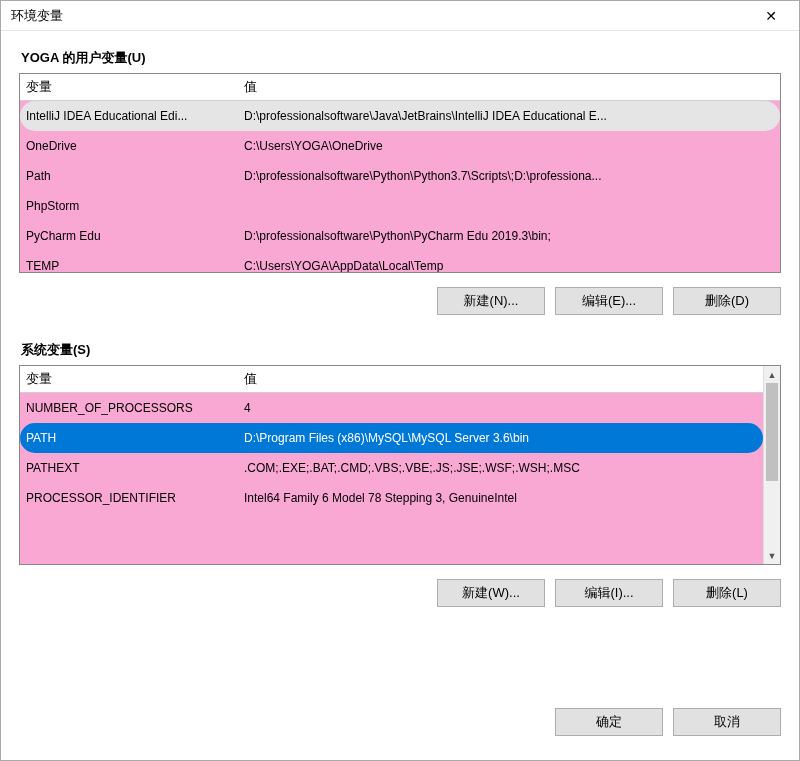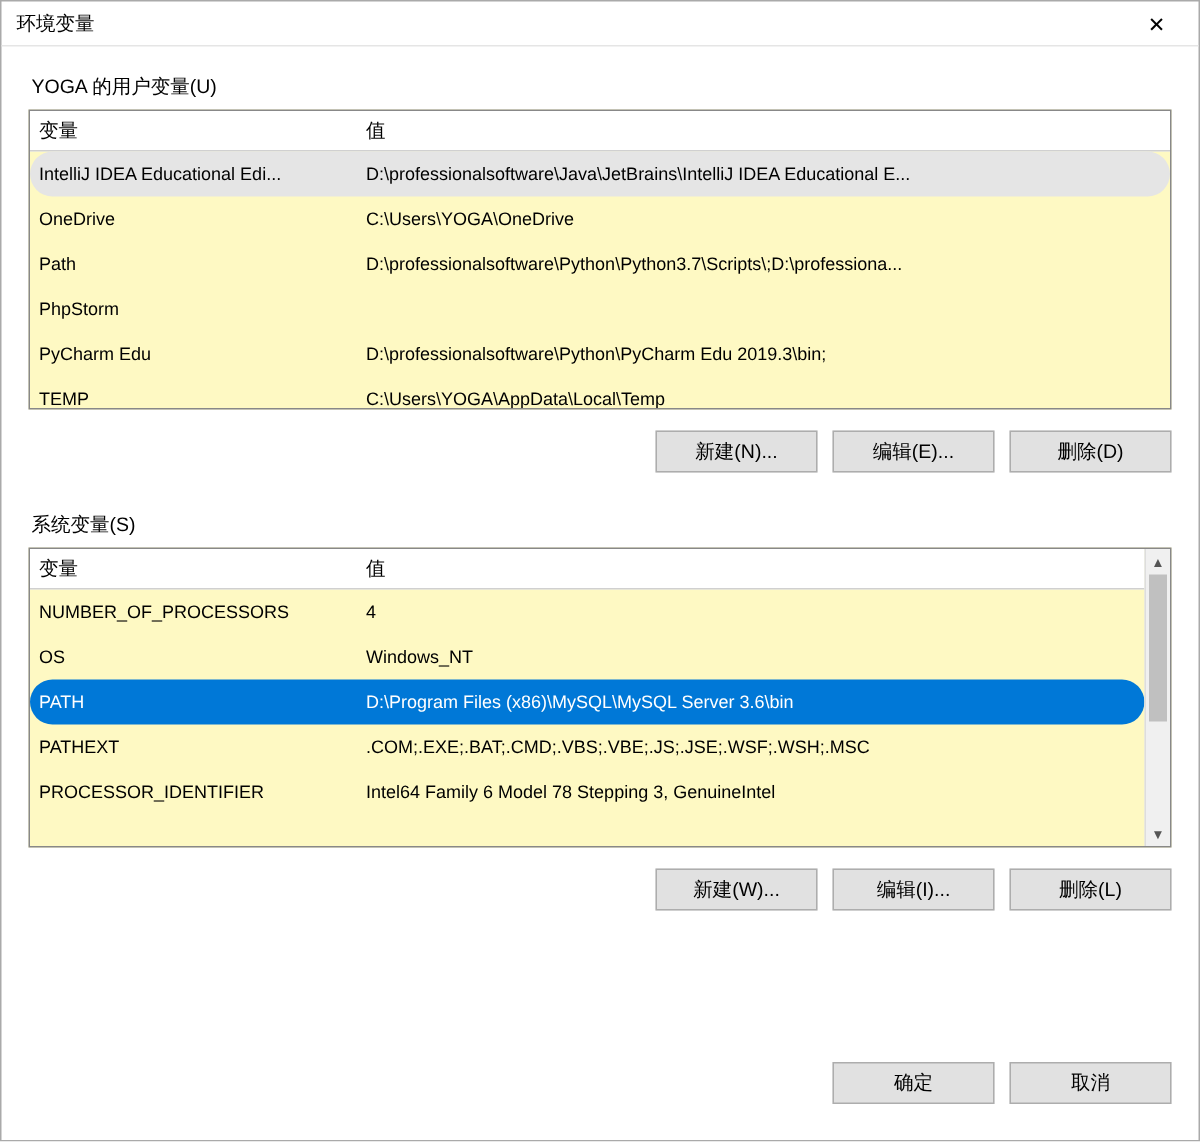--- a/index.html
+++ b/index.html
@@ -36,24 +36,25 @@
 }
 .content {
   flex: 1;
   padding: 10px 18px 14px 18px;
   display: flex;
   flex-direction: column;
 }
 .group-label {
   font-size: 13px;
   margin: 8px 0 6px 2px;
+  font-weight: bold;
 }
 .listbox {
   border: 1px solid #888;
-  background: #fef9c3;
+  background: #f9a8d4;
   overflow: hidden;
 }
 .listbox.user { height: 200px; }
 .listbox.system { height: 200px; display: flex; }
 .list-inner { flex: 1; }
 .list-header {
   display: flex;
   border-bottom: 1px solid #d0d0d0;
   background: #fff;
   font-size: 13px;
@@ -178,24 +179,20 @@
       <div class="list-inner">
         <div class="list-header">
           <div class="col-var">变量</div>
           <div class="col-val">值</div>
         </div>
         <div id="sys-rows">
             <div class="list-row">
               <div class="col-var">NUMBER_OF_PROCESSORS</div>
               <div class="col-val">4</div>
             </div>
-            <div class="list-row">
-              <div class="col-var">OS</div>
-              <div class="col-val">Windows_NT</div>
-            </div>
             <div class="list-row selected-blue">
               <div class="col-var">PATH</div>
               <div class="col-val">D:\Program Files (x86)\MySQL\MySQL Server 3.6\bin</div>
             </div>
             <div class="list-row">
               <div class="col-var">PATHEXT</div>
               <div class="col-val">.COM;.EXE;.BAT;.CMD;.VBS;.VBE;.JS;.JSE;.WSF;.WSH;.MSC</div>
             </div>
             <div class="list-row">
               <div class="col-var">PROCESSOR_IDENTIFIER</div>

